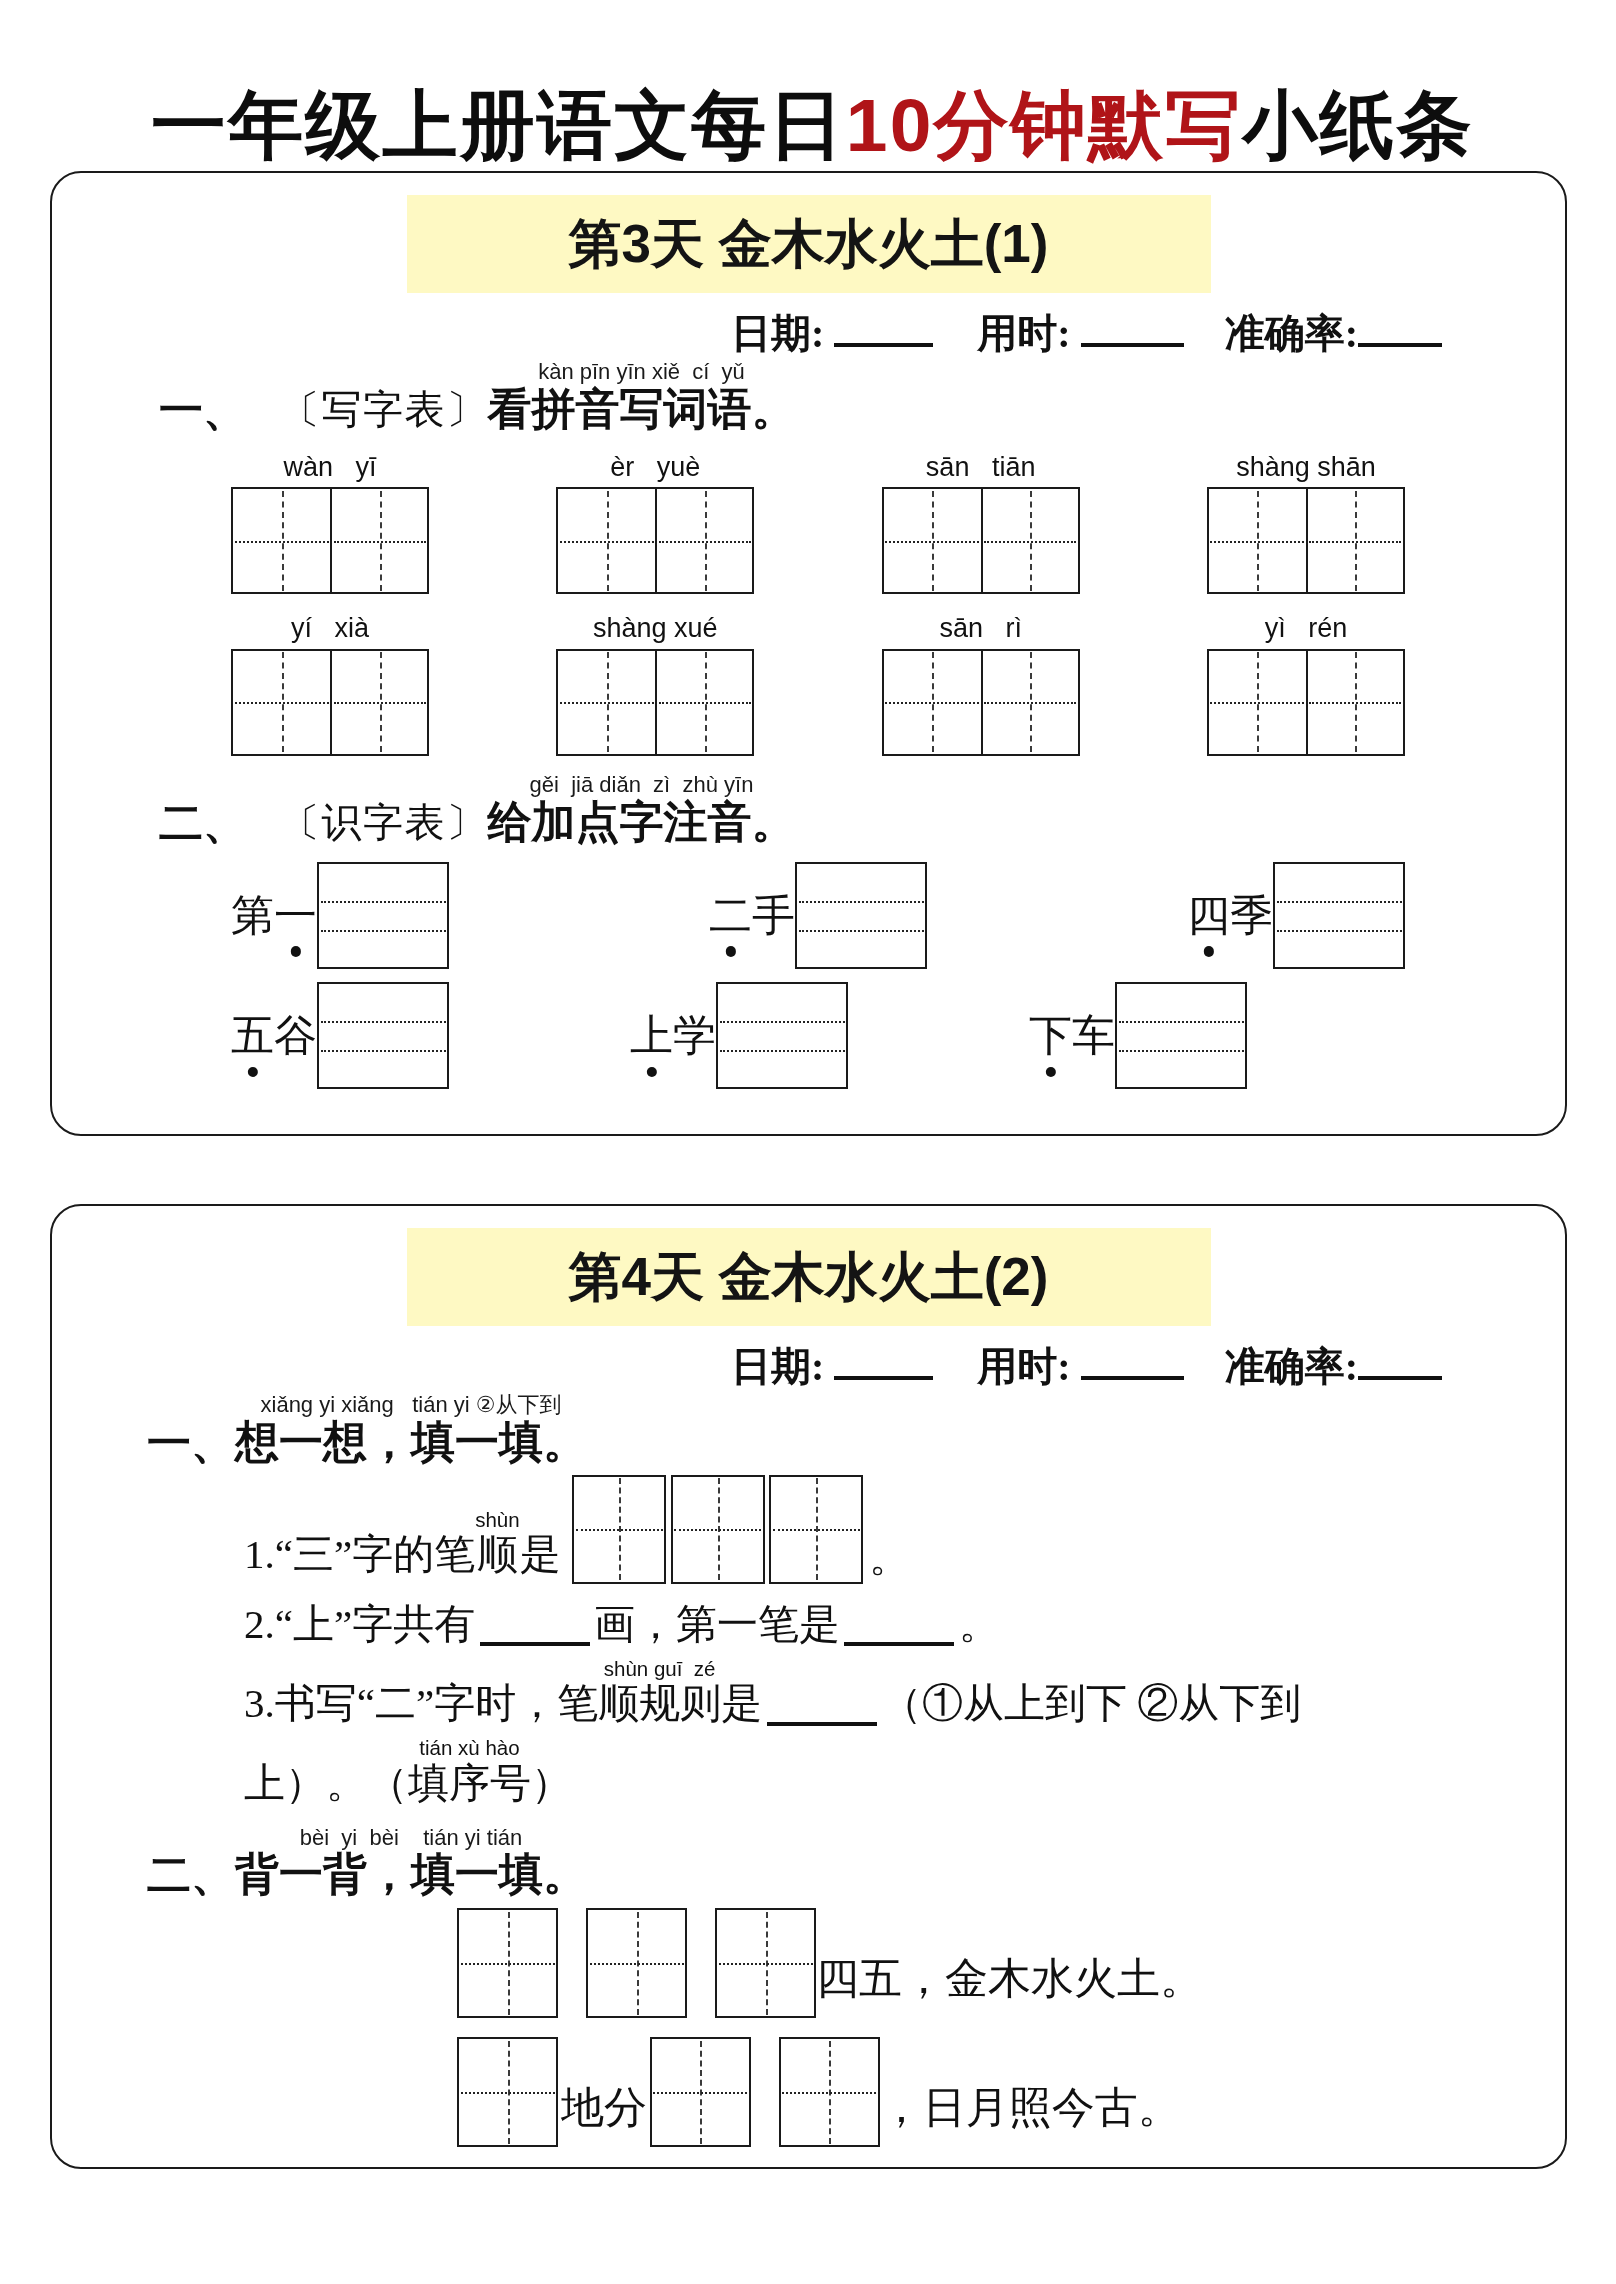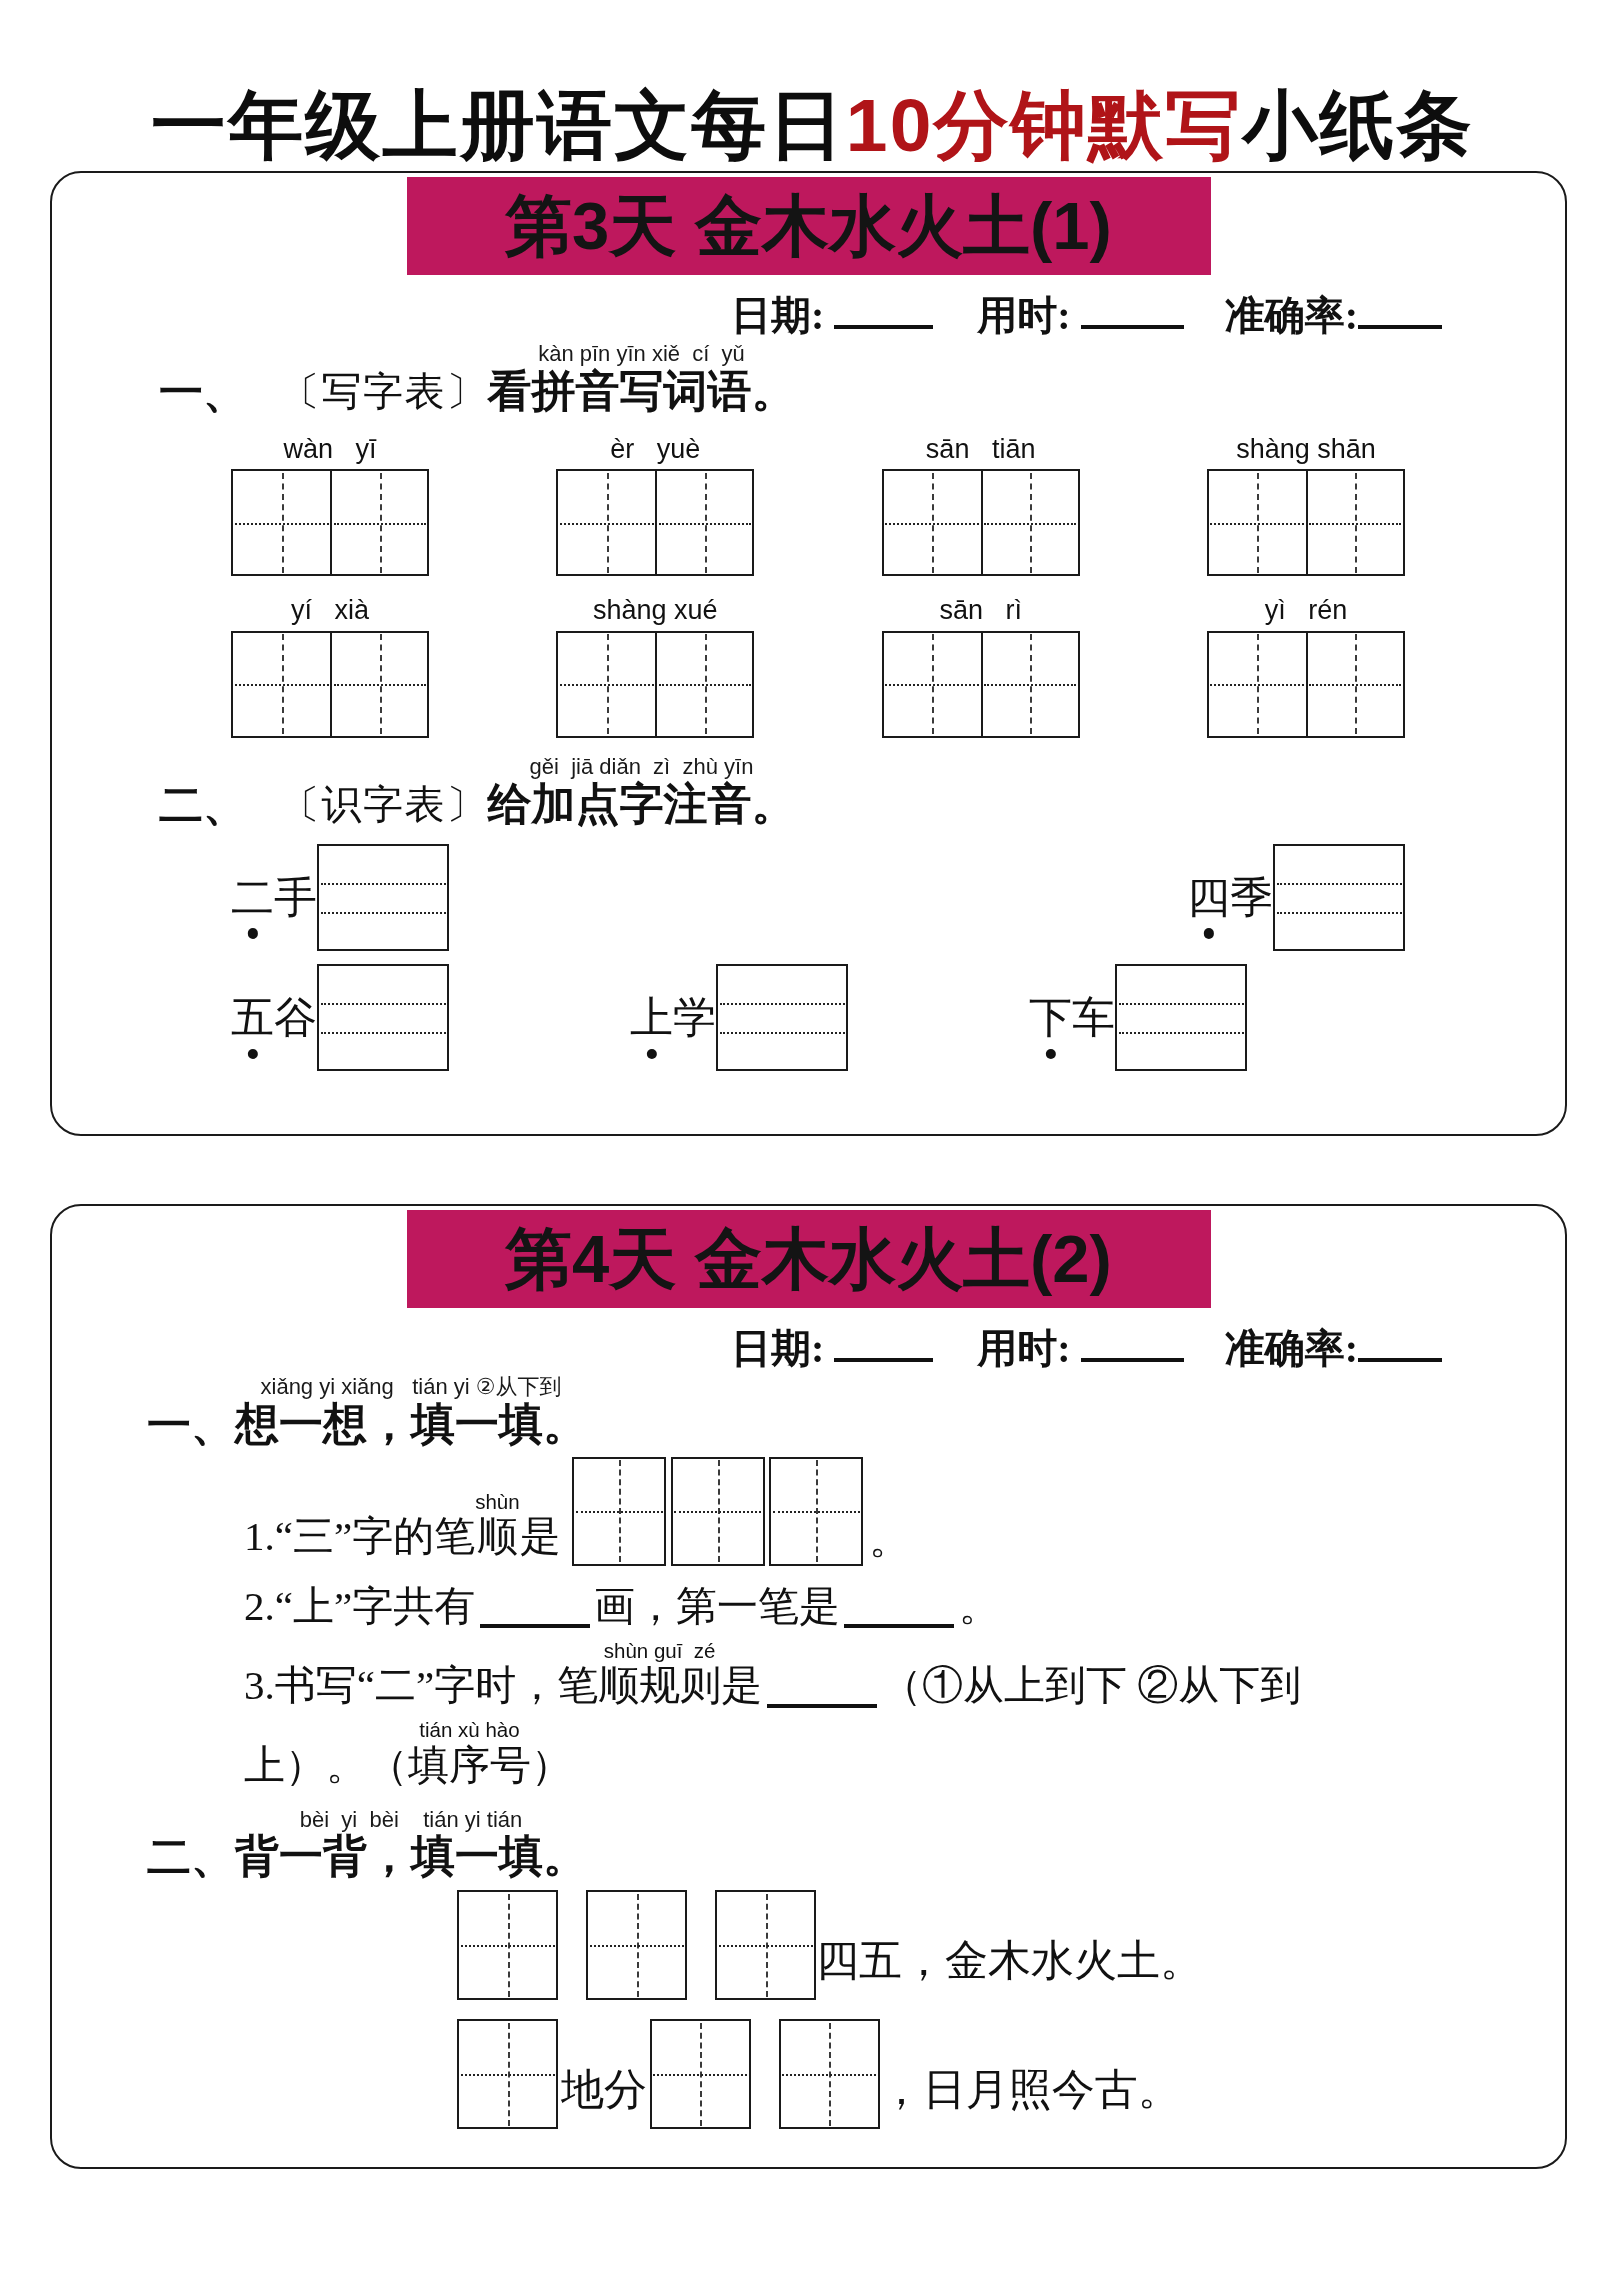--- a/index.html
+++ b/index.html
@@ -16,24 +16,24 @@
     color:#0d0d0d; white-space:nowrap;
   }
   .page-title .hl{ color:#b01418; }
   
   .card{
     position:absolute; left:50px; width:1517px; height:965px;
     border:2.9px solid #1a1a1a; border-radius:31px; background:#fff;
   }
   .card1{ top:171px; } .card2{ top:1204px; }
   .banner{
-    margin:4px auto 0 auto; width:804px; height:98px;
-    background:#be185d; text-align:center;
+    margin:22px auto 0 auto; width:804px; height:98px;
+    background:#fef9c3; text-align:center;
     font-family:"Liberation Sans", sans-serif; font-weight:bold;
-    font-size:67px; line-height:98px; color:#141414; white-space:nowrap;
+    font-size:53px; line-height:98px; color:#141414; white-space:nowrap;
   }
   .dateline{
     margin-top:13.2px; padding-right:123px; height:47px;
     text-align:right; font-size:40px; font-weight:600; white-space:nowrap;
   }
   .blank{
     display:inline-block; border-bottom:4.4px solid #111; height:38px;
     vertical-align:baseline;
   }
   .b135{width:99px;} .b140{width:103px; margin-right:31px;} .b115{width:84px;}
@@ -230,20 +230,24 @@
       <span class="num">二、</span>
       <span class="bracket">〔识字表〕</span>
       <span class="pycol">
         <span class="py">gěi  jiā diǎn  zì  zhù yīn</span>
         <span class="cn">给加点字注音。</span>
       </span>
     </div>
 
     <div class="airow airow1">
       <div class="aitem">
+        <div class="alabel"><span class="zi">第</span><span class="zi dotted">一</span><span class="zi"></span></div>
+        <div class="pybox"></div>
+      </div>
+      <div class="aitem">
         <div class="alabel"><span class="zi"></span><span class="zi dotted">二</span><span class="zi">手</span></div>
         <div class="pybox"></div>
       </div>
       <div class="aitem">
         <div class="alabel"><span class="zi"></span><span class="zi dotted">四</span><span class="zi">季</span></div>
         <div class="pybox"></div>
       </div>
     </div>
 
     <div class="airow airow2">

